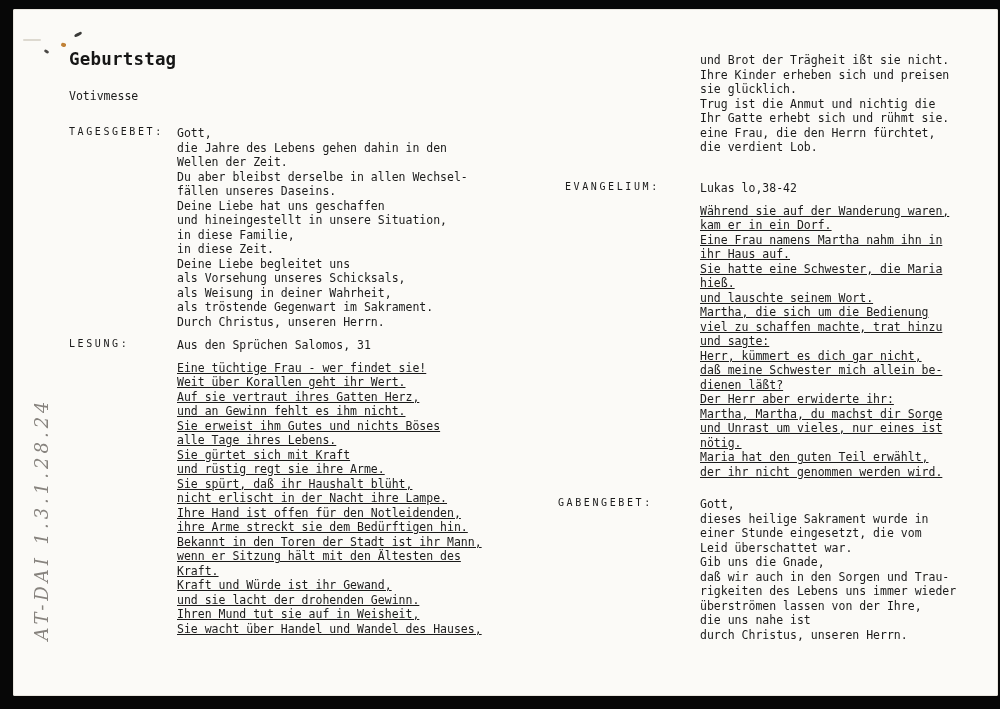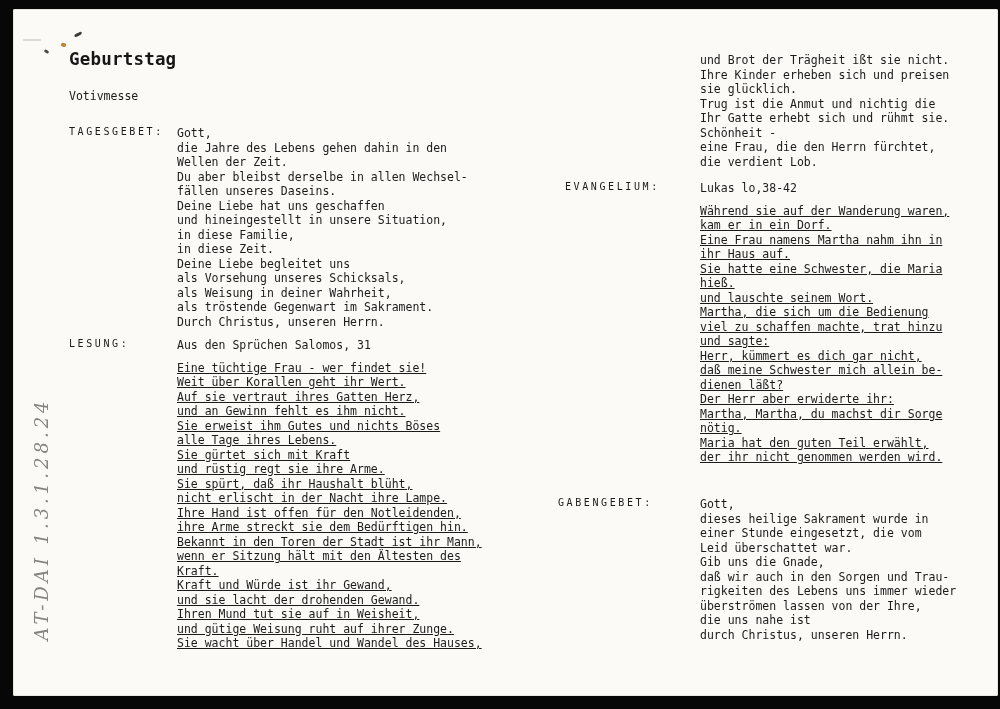--- a/index.html
+++ b/index.html
@@ -132,38 +132,36 @@
             <div class="line">Sie gürtet sich mit Kraft</div>
             <div class="line">und rüstig regt sie ihre Arme.</div>
             <div class="line">Sie spürt, daß ihr Haushalt blüht,</div>
             <div class="line">nicht erlischt in der Nacht ihre Lampe.</div>
             <div class="line">Ihre Hand ist offen für den Notleidenden,</div>
             <div class="line">ihre Arme streckt sie dem Bedürftigen hin.</div>
             <div class="line">Bekannt in den Toren der Stadt ist ihr Mann,</div>
             <div class="line">wenn er Sitzung hält mit den Ältesten des</div>
             <div class="line">Kraft.</div>
             <div class="line">Kraft und Würde ist ihr Gewand,</div>
-            <div class="line">und sie lacht der drohenden Gewand.</div>
+            <div class="line">und sie lacht der drohenden Gewinn.</div>
             <div class="line">Ihren Mund tut sie auf in Weisheit,</div>
-            <div class="line">und gütige Weisung ruht auf ihrer Zunge.</div>
             <div class="line">Sie wacht über Handel und Wandel des Hauses,</div>
           </div>
         </div>
       </div>
     </div>
   <div id="column-right">
       <div class="section" style="top: 44px;">
         <div class="body" style="left: 687px;">
           <div class="para">
             <div class="line">und Brot der Trägheit ißt sie nicht.</div>
             <div class="line">Ihre Kinder erheben sich und preisen</div>
             <div class="line">sie glücklich.</div>
             <div class="line">Trug ist die Anmut und nichtig die</div>
             <div class="line">Ihr Gatte erhebt sich und rühmt sie.</div>
-            <div class="line">Schönheit -</div>
             <div class="line">eine Frau, die den Herrn fürchtet,</div>
             <div class="line">die verdient Lob.</div>
           </div>
         </div>
       </div>
       <div class="section" style="top: 172px;">
         <div class="label" style="left: 552px;">EVANGELIUM:</div>
         <div class="body" style="left: 687px;">
           <div class="para">
             <div class="line">Lukas lo,38-42</div>
@@ -177,20 +175,21 @@
             <div class="line">hieß.</div>
             <div class="line">und lauschte seinem Wort.</div>
             <div class="line">Martha, die sich um die Bedienung</div>
             <div class="line">viel zu schaffen machte, trat hinzu</div>
             <div class="line">und sagte:</div>
             <div class="line">Herr, kümmert es dich gar nicht,</div>
             <div class="line">daß meine Schwester mich allein be-</div>
             <div class="line">dienen läßt?</div>
             <div class="line">Der Herr aber erwiderte ihr:</div>
             <div class="line">Martha, Martha, du machst dir Sorge</div>
+            <div class="line">und Unrast um vieles, nur eines ist</div>
             <div class="line">nötig.</div>
             <div class="line">Maria hat den guten Teil erwählt,</div>
             <div class="line">der ihr nicht genommen werden wird.</div>
           </div>
         </div>
       </div>
       <div class="section" style="top: 488px;">
         <div class="label" style="left: 545px;">GABENGEBET:</div>
         <div class="body" style="left: 687px;">
           <div class="para">

